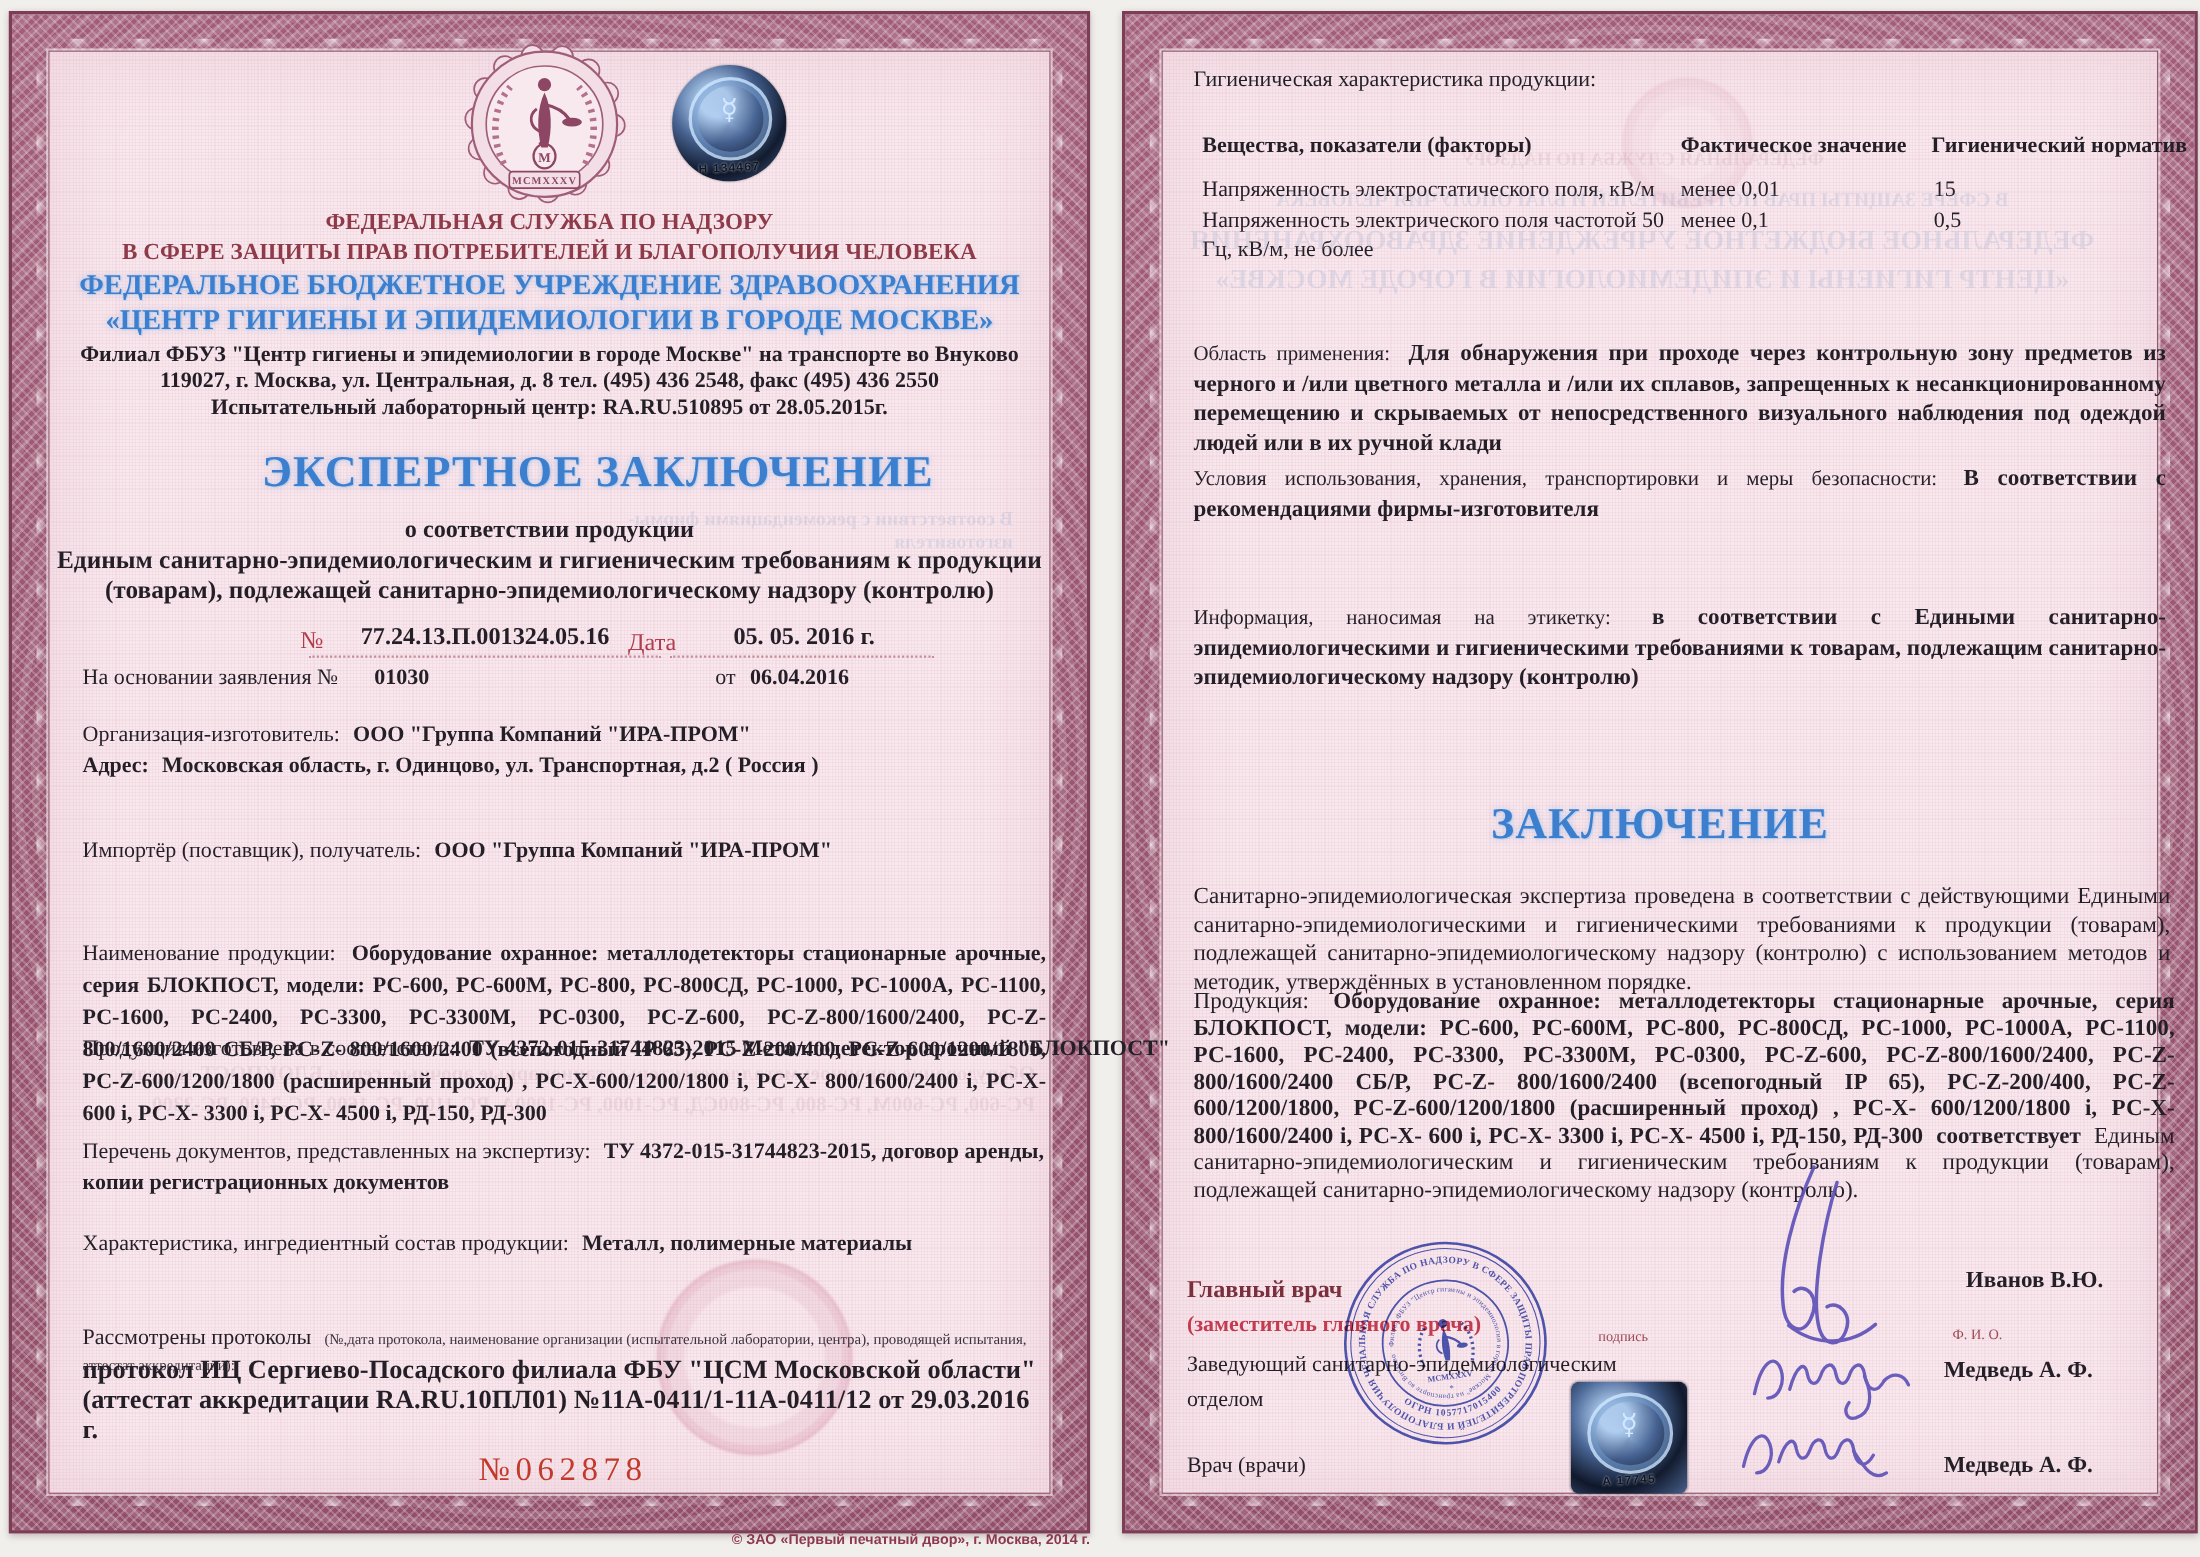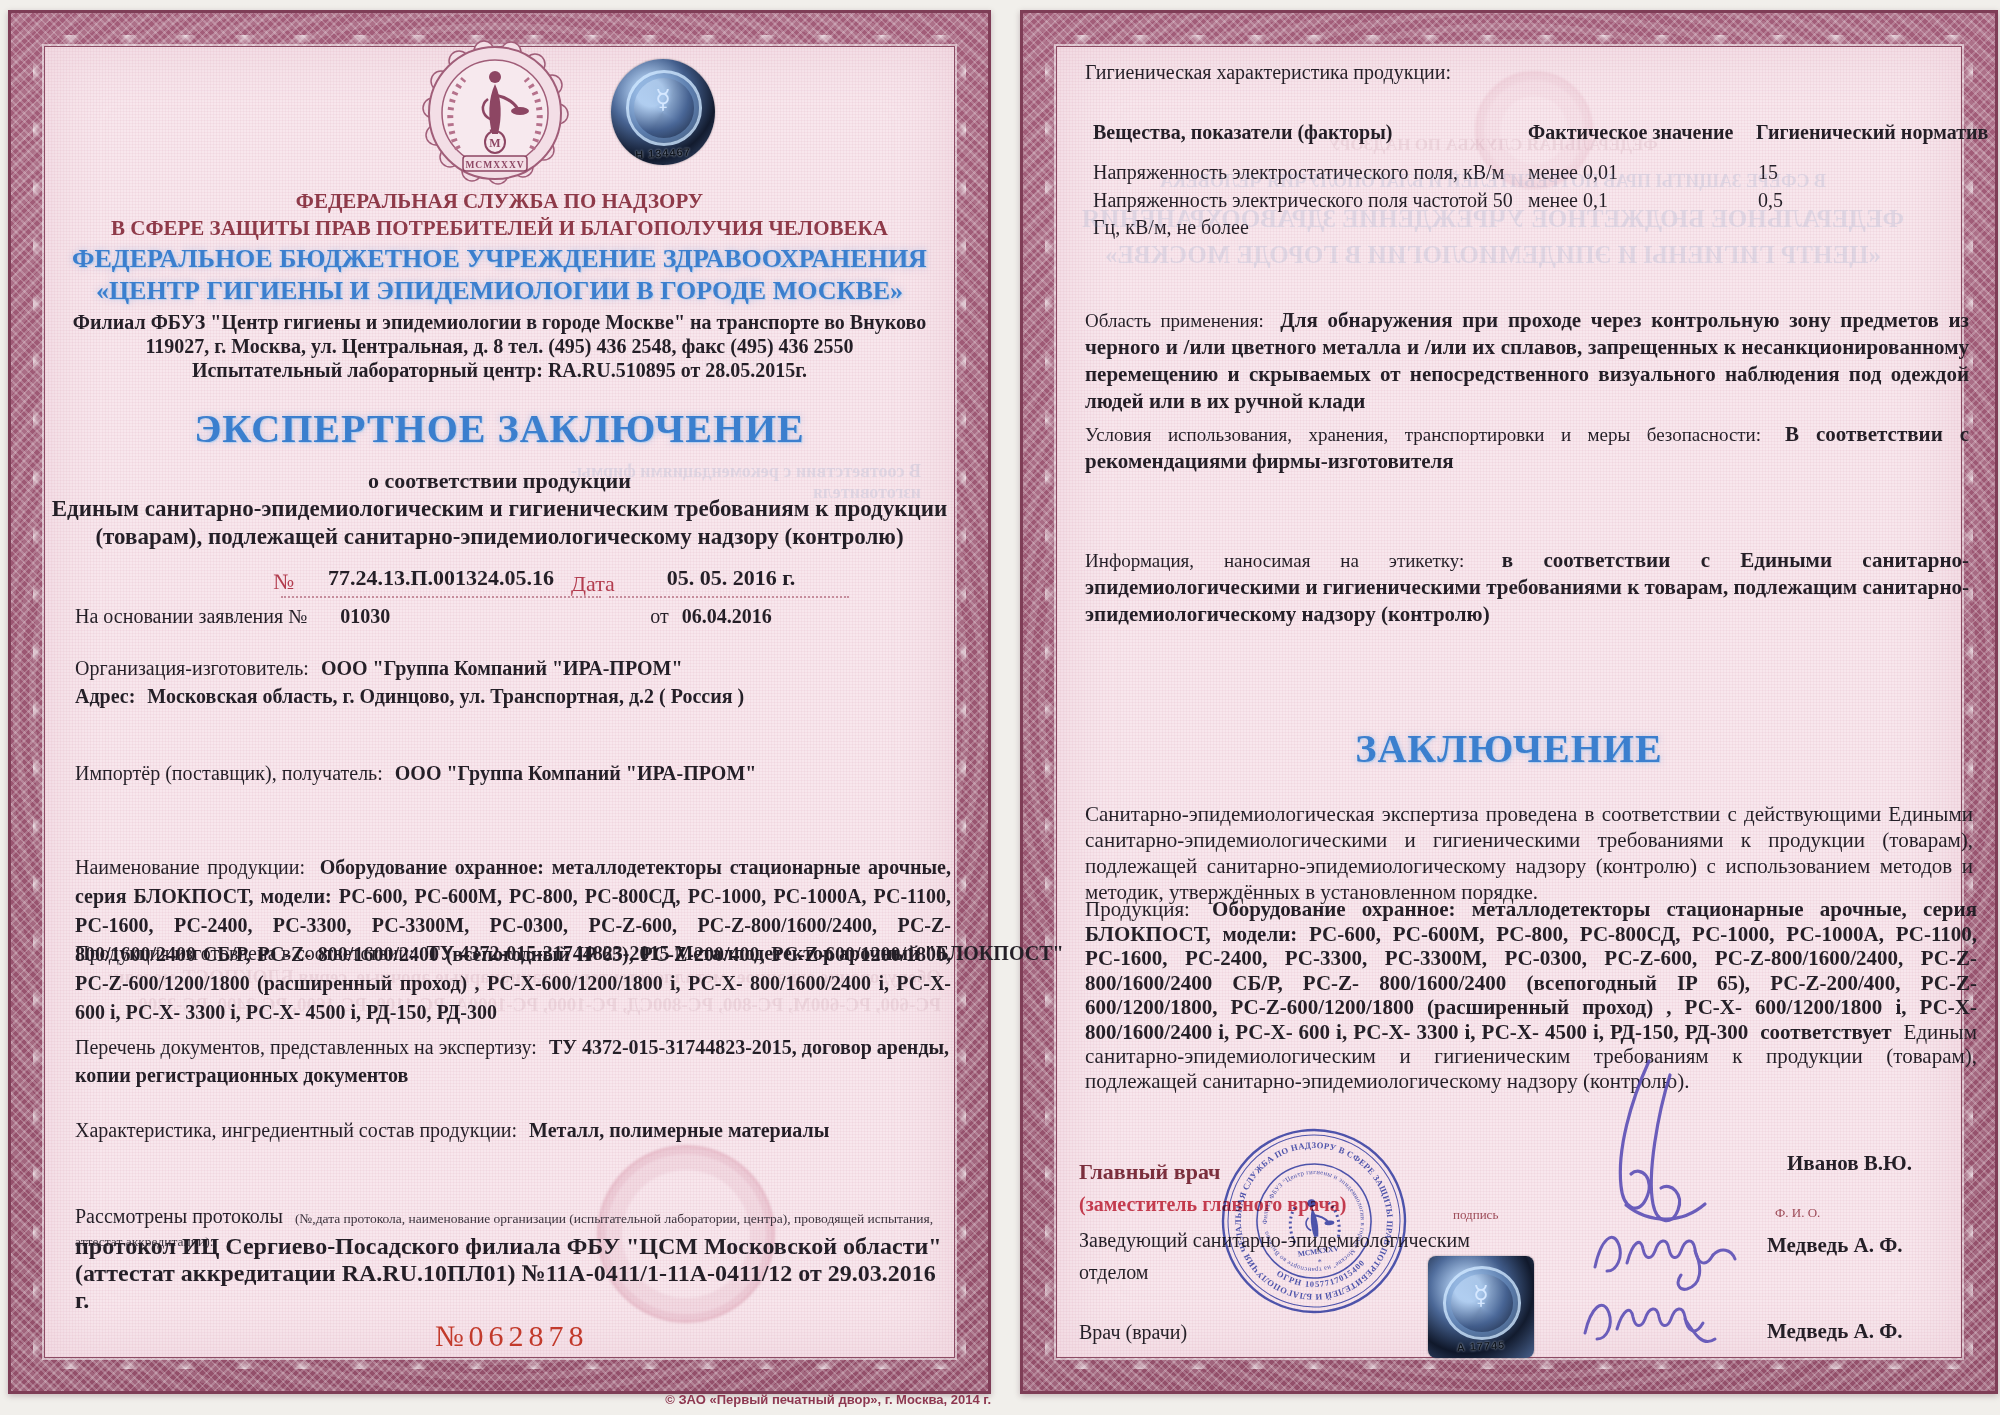--- a/index.html
+++ b/index.html
@@ -107,21 +107,21 @@
     <p class="abs c b darkred" style="left:30px;top:176px;width:917px;font-size:21px;">ФЕДЕРАЛЬНАЯ СЛУЖБА ПО НАДЗОРУ</p>
     <p class="abs c b darkred" style="left:30px;top:203px;width:917px;font-size:21px;">В СФЕРЕ ЗАЩИТЫ ПРАВ ПОТРЕБИТЕЛЕЙ И БЛАГОПОЛУЧИЯ  ЧЕЛОВЕКА</p>
     <p class="abs c b bluehead" style="left:30px;top:231px;width:917px;font-size:26px;">ФЕДЕРАЛЬНОЕ БЮДЖЕТНОЕ УЧРЕЖДЕНИЕ ЗДРАВООХРАНЕНИЯ</p>
     <p class="abs c b bluehead" style="left:30px;top:263px;width:917px;font-size:26px;">«ЦЕНТР ГИГИЕНЫ И ЭПИДЕМИОЛОГИИ В ГОРОДЕ МОСКВЕ»</p>
     <p class="abs c b" style="left:30px;top:298px;width:917px;font-size:20px;">Филиал ФБУЗ "Центр гигиены и эпидемиологии в городе Москве" на транспорте во Внуково</p>
     <p class="abs c b" style="left:30px;top:322px;width:917px;font-size:20px;">119027, г. Москва,  ул. Центральная,  д. 8 тел. (495) 436 2548, факс (495) 436 2550</p>
     <p class="abs c b" style="left:30px;top:346px;width:917px;font-size:20px;">Испытательный лабораторный центр: RA.RU.510895  от 28.05.2015г.</p>
 
     <p class="abs mirror bleedblue" style="left:480px;top:448px;width:430px;font-size:18px;">В соответствии с рекомендациями фирмы-изготовителя</p>
 
-    <p class="abs c b bluehead" style="left:30px;top:392px;width:917px;font-size:40px;letter-spacing:1px;">ЭКСПЕРТНОЕ ЗАКЛЮЧЕНИЕ</p>
+    <p class="abs c b bluehead" style="left:30px;top:392px;width:917px;font-size:40px;letter-spacing:1px;padding-left:44px;">ЭКСПЕРТНОЕ ЗАКЛЮЧЕНИЕ</p>
     <p class="abs c b" style="left:30px;top:455px;width:917px;font-size:22px;">о  соответствии продукции</p>
     <p class="abs c b" style="left:30px;top:483px;width:917px;font-size:23px;">Единым санитарно-эпидемиологическим и гигиеническим требованиям к продукции</p>
     <p class="abs c b" style="left:30px;top:511px;width:917px;font-size:23px;">(товарам), подлежащей санитарно-эпидемиологическому надзору (контролю)</p>
 
     <span class="abs redlbl" style="left:262px;top:556px;font-size:22px;">№</span>
     <span class="abs b c" style="left:280px;top:552px;width:300px;font-size:22px;text-align:center;">77.24.13.П.001324.05.16</span>
     <div class="abs dotline" style="left:270px;top:583px;width:320px;"></div>
     <span class="abs redlbl" style="left:560px;top:558px;font-size:22px;">Дата</span>
     <span class="abs b c" style="left:620px;top:552px;width:200px;font-size:22px;">05. 05. 2016 г.</span>
     <div class="abs dotline" style="left:598px;top:583px;width:240px;"></div>

